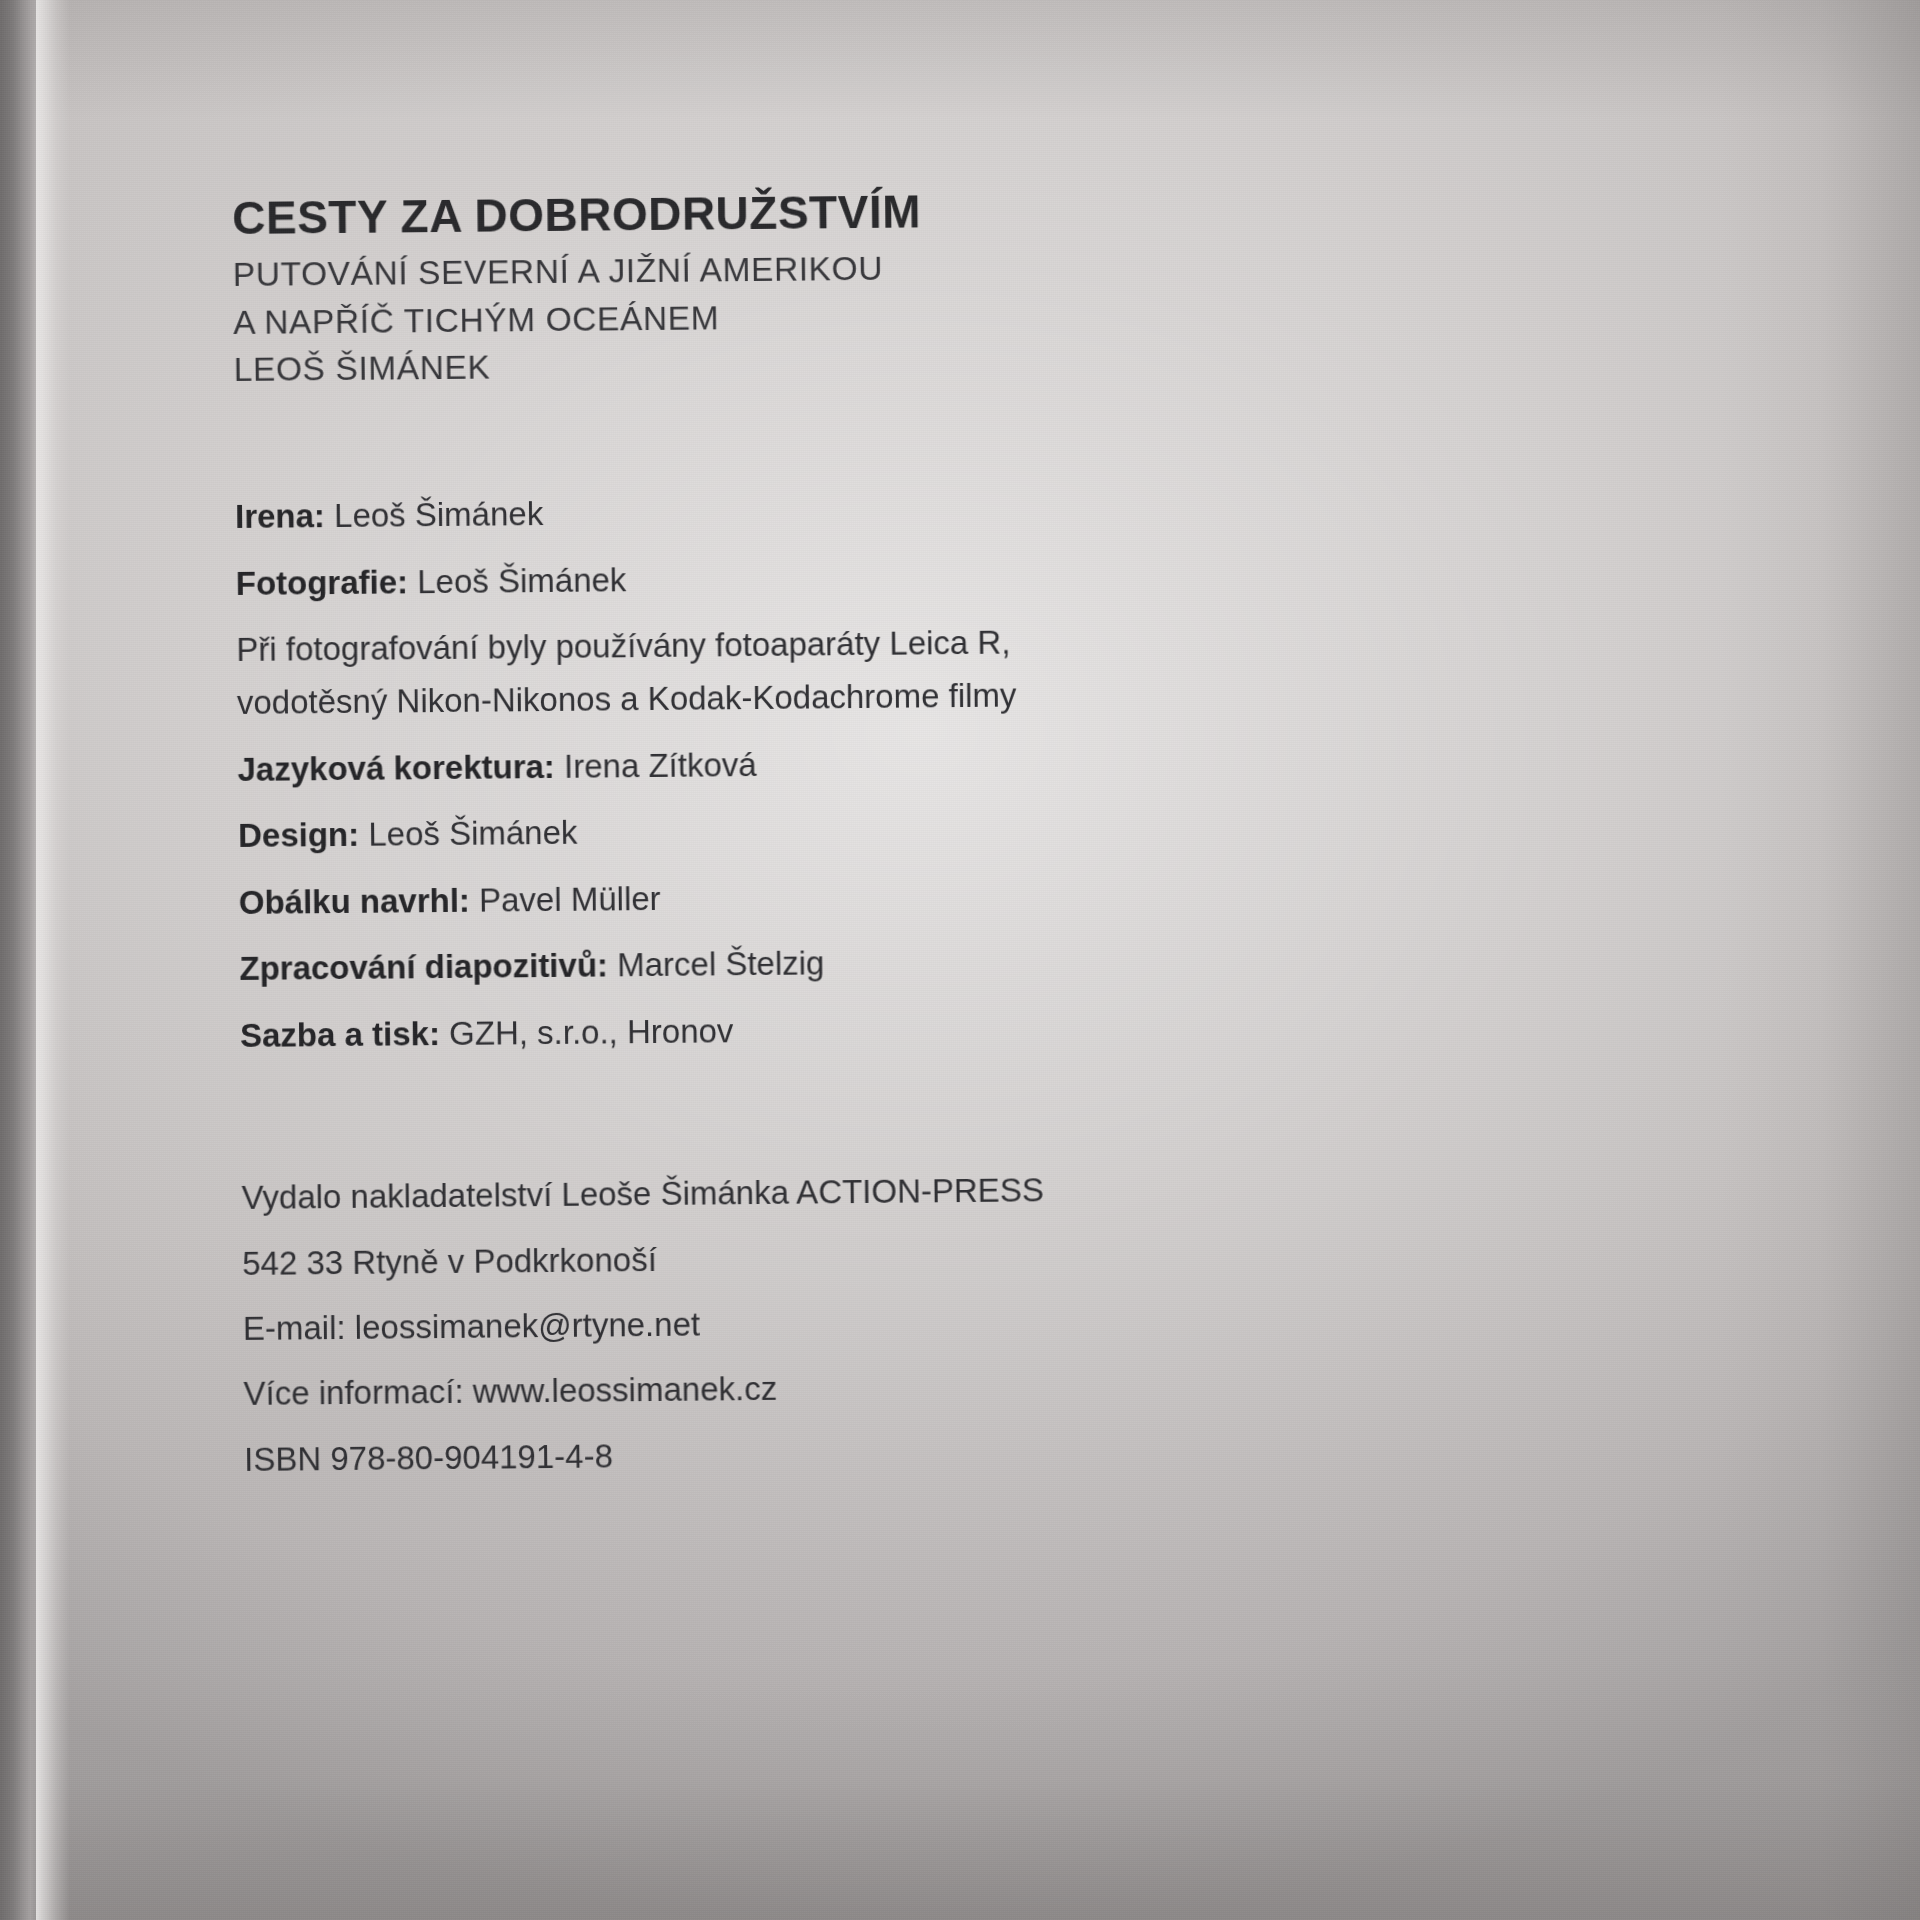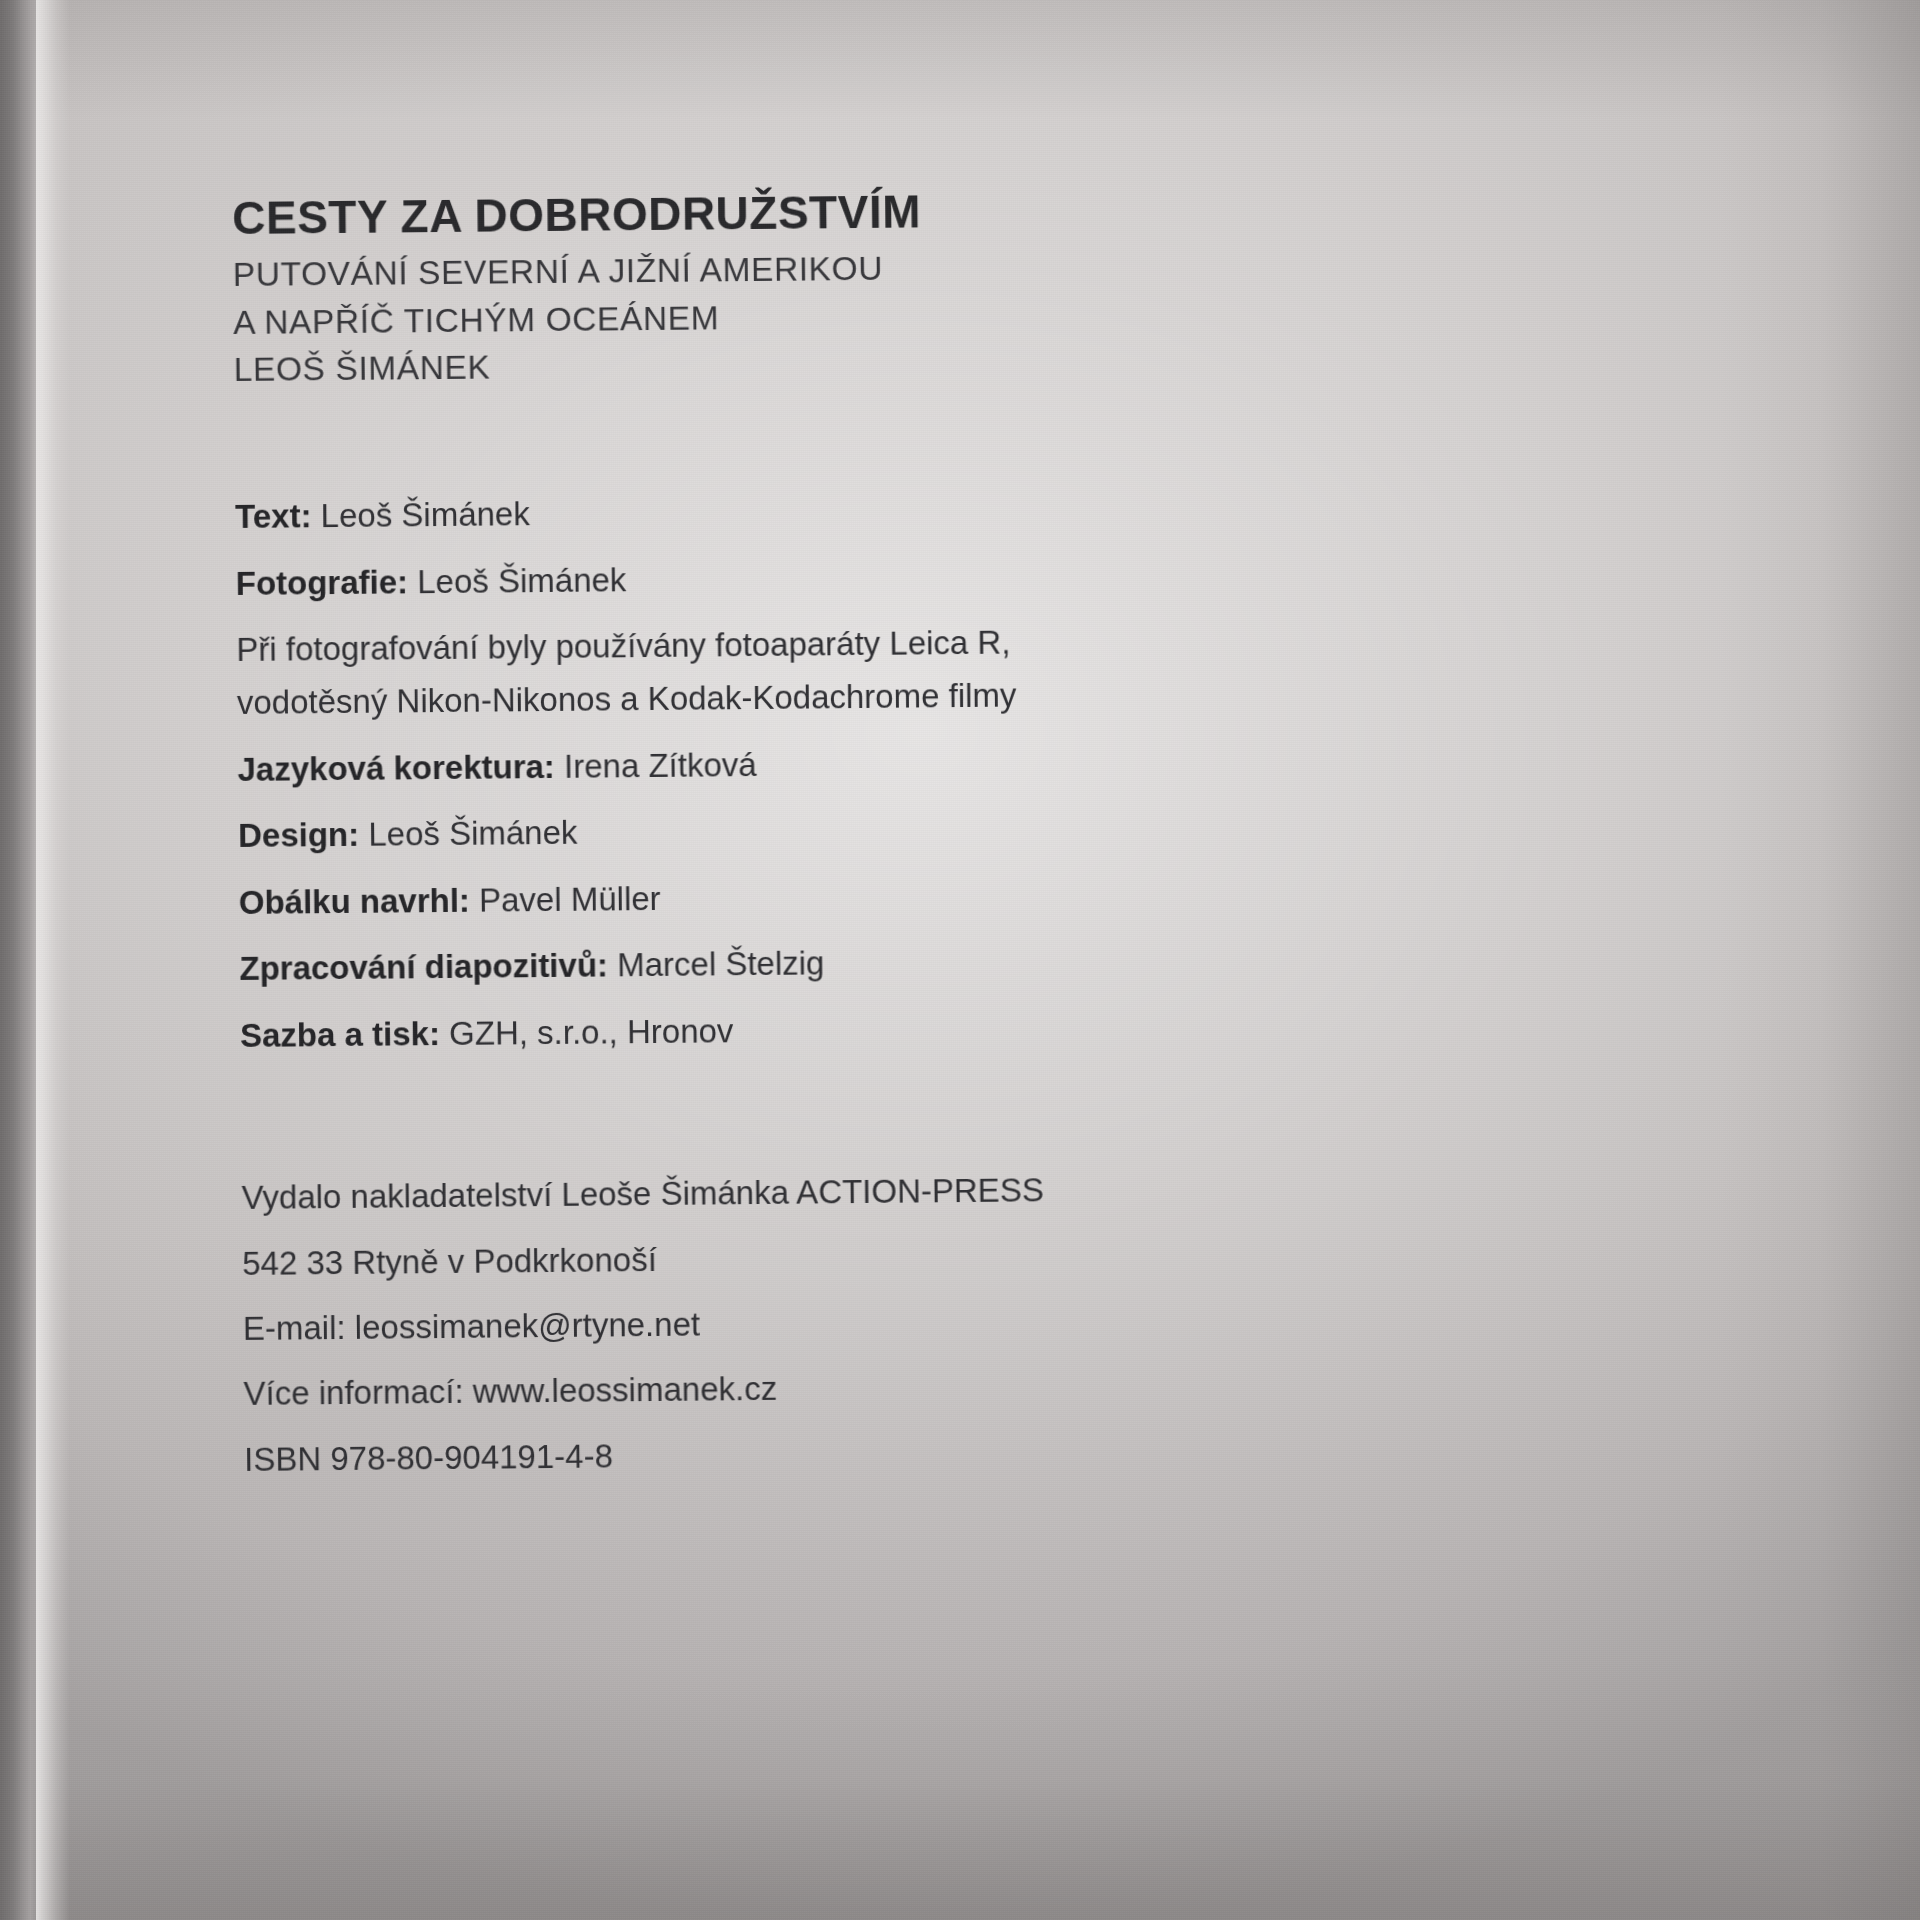--- a/index.html
+++ b/index.html
@@ -165,21 +165,21 @@
     <div class="colophon">
 
       <h1 class="title">CESTY ZA DOBRODRUŽSTVÍM</h1>
       <p class="subtitle">PUTOVÁNÍ SEVERNÍ A JIŽNÍ AMERIKOU</p>
       <p class="subtitle">A NAPŘÍČ TICHÝM OCEÁNEM</p>
       <p class="author-line">LEOŠ ŠIMÁNEK</p>
 
       <div class="credits">
 
         <p class="credit-row">
-          <span class="k">Text:</span>
+          <span class="k">Irena:</span>
           <span class="v">Leoš Šimánek</span>
         </p>
 
         <p class="credit-row">
           <span class="k">Fotografie:</span>
           <span class="v">Leoš Šimánek</span>
         </p>
 
         <div class="credit-note">
           <div>Při fotografování byly používány fotoaparáty Leica R,</div>

